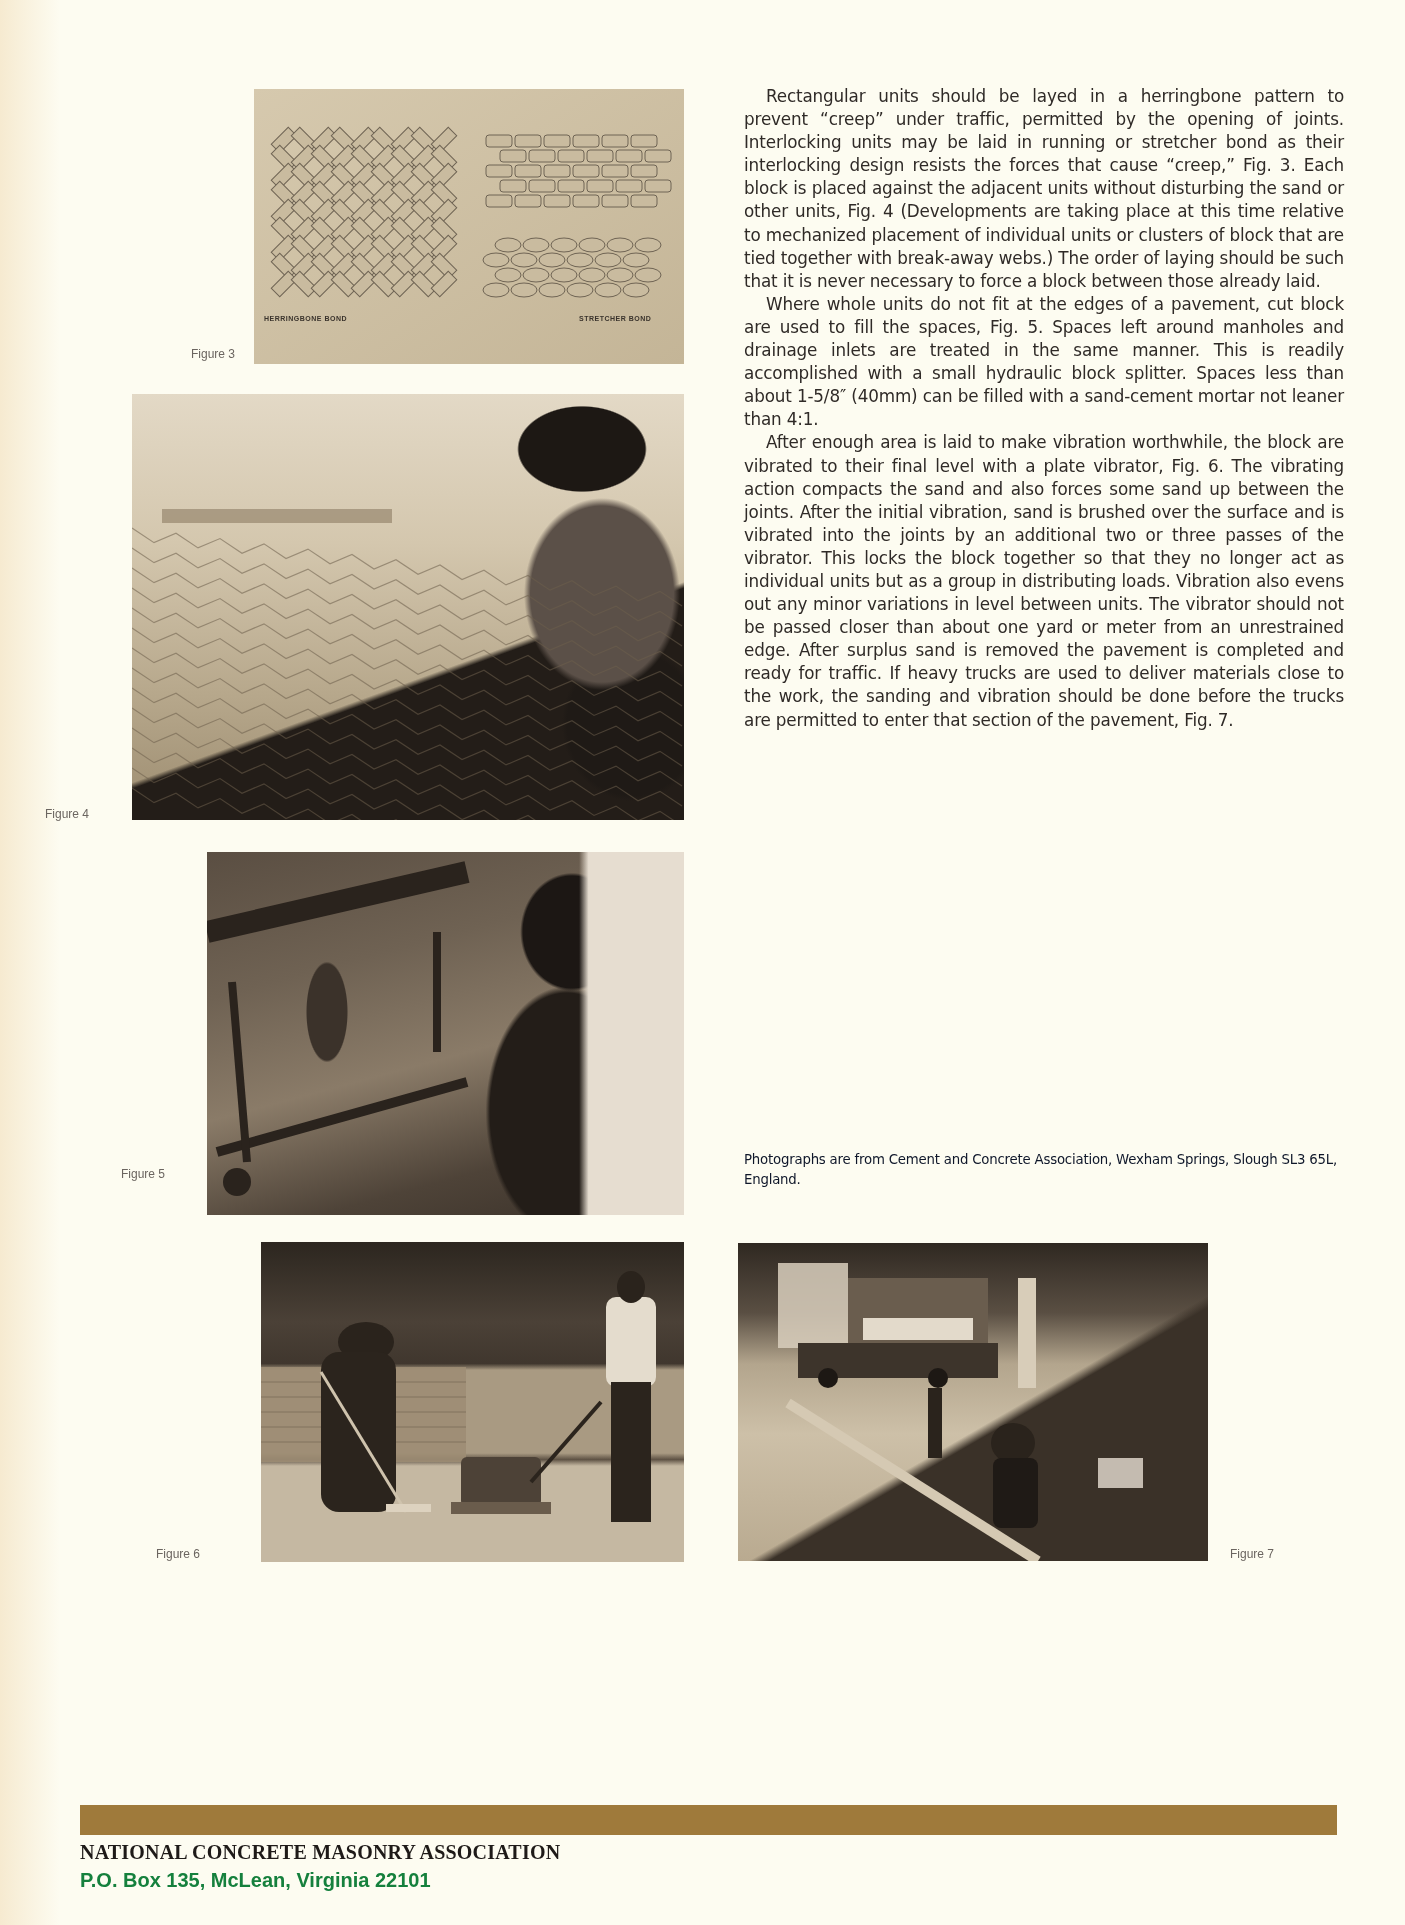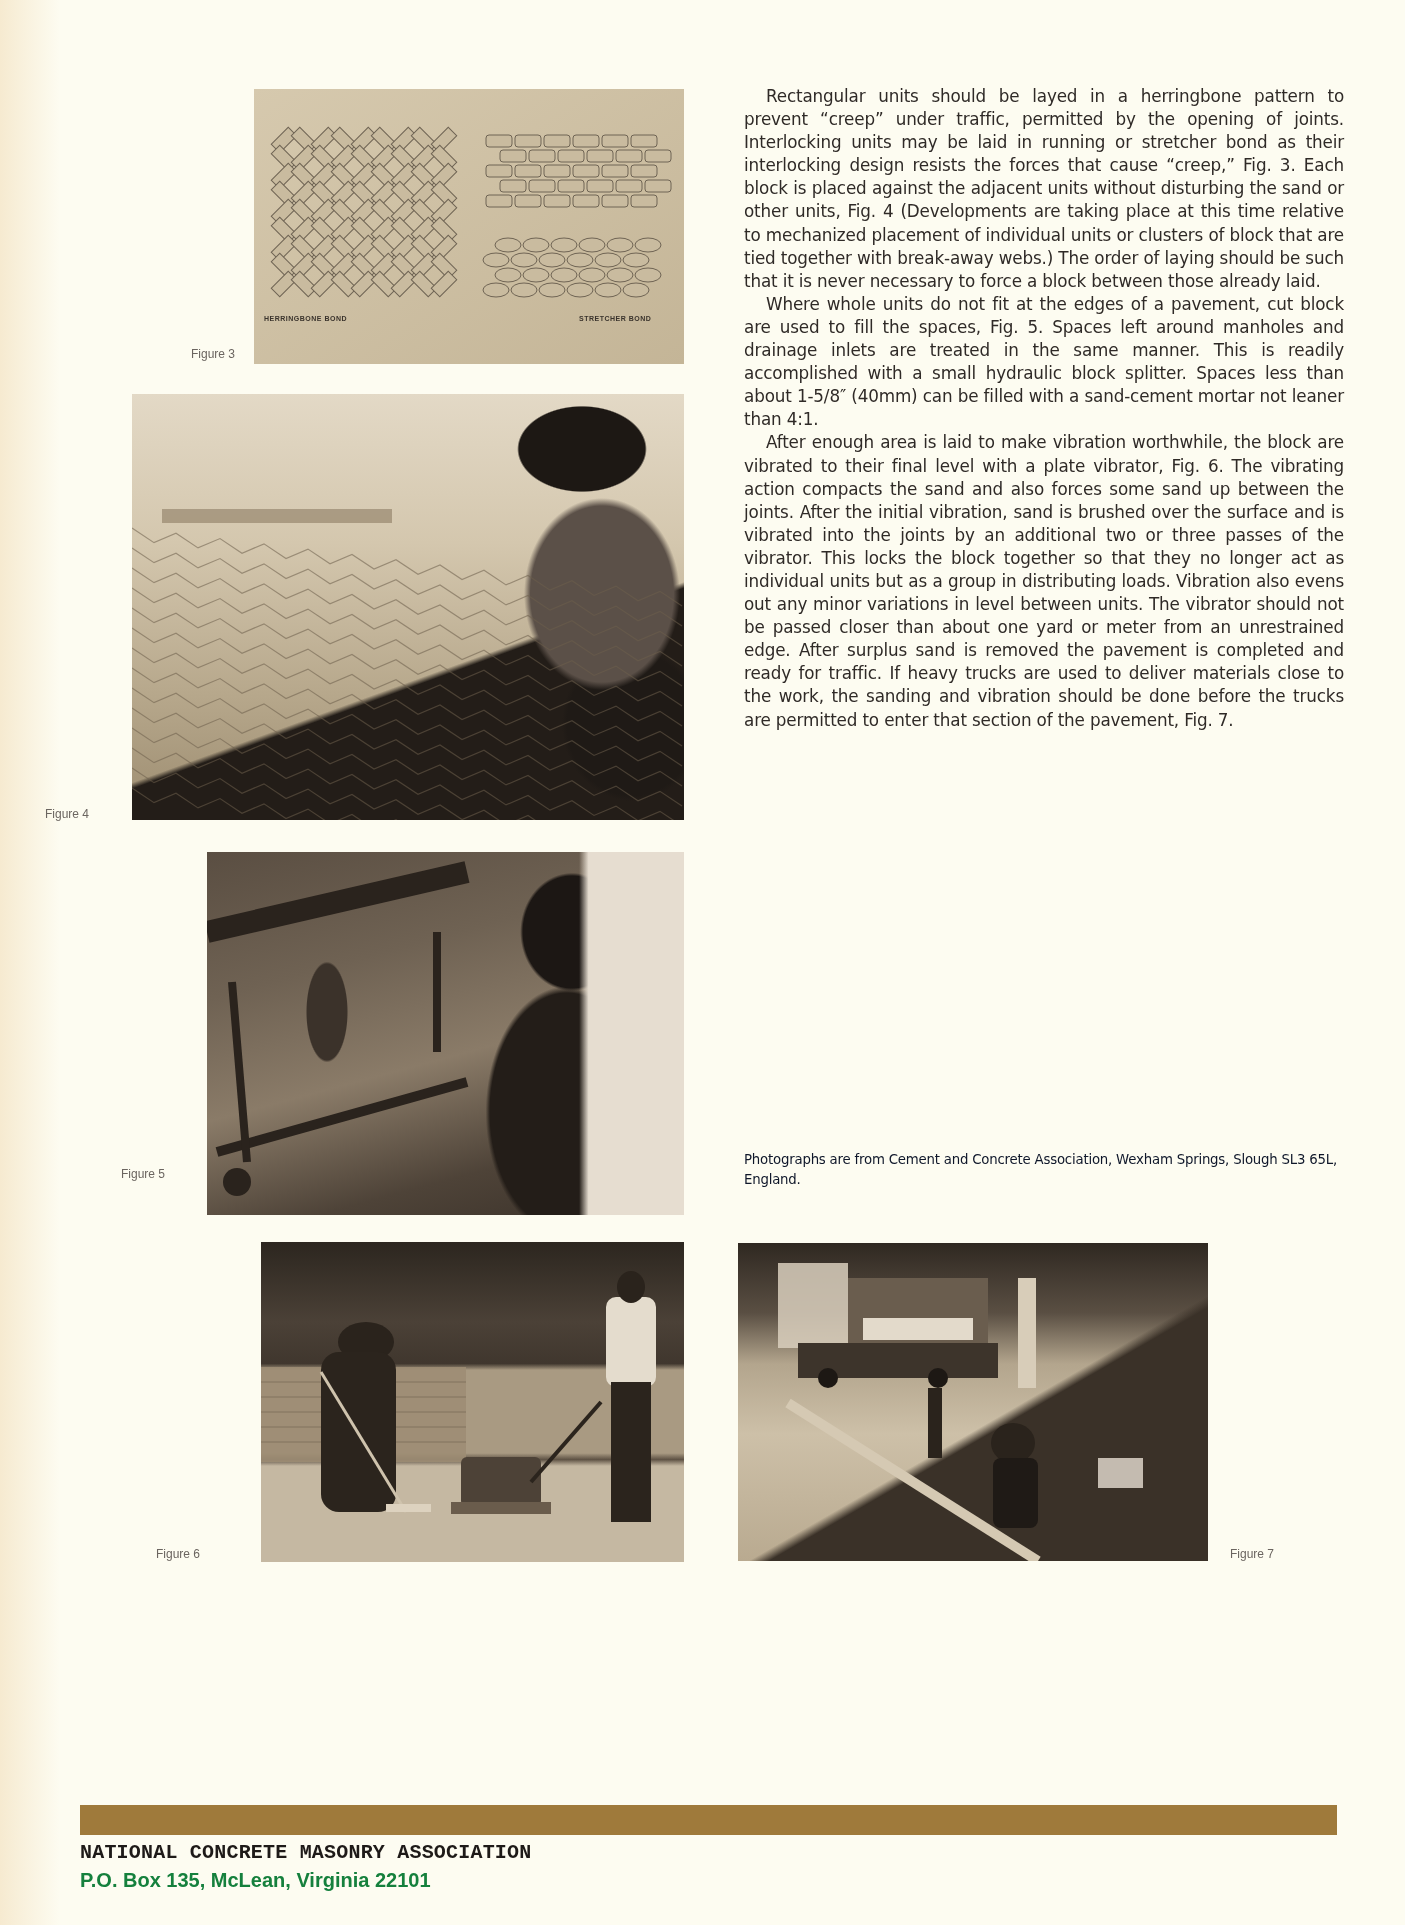--- a/index.html
+++ b/index.html
@@ -29,21 +29,21 @@
     position: absolute; left: 744px; top: 1150px; width: 600px;
     font-family: "DejaVu Sans", sans-serif; font-size: 13.3px; line-height: 20px;
     color: #0f172a; letter-spacing: -0.2px;
   }
   .footer-bar {
     position: absolute; left: 80px; top: 1805px; width: 1257px; height: 30px;
     background: #9f7a3b;
   }
   .footer-org {
     position: absolute; left: 80px; top: 1841px;
-    font-family: Liberation Mono, monospace;
+    font-family: Liberation Serif, serif;
     font-weight: bold; font-size: 20px; color: #1e1a18; letter-spacing: 0.2px;
   }
   .footer-addr {
     position: absolute; left: 80px; top: 1869px;
     font-family: "Liberation Sans", sans-serif;
     font-weight: bold; font-size: 20px; color: #15803d;
   }
   svg { display: block; }
   .bond-label { font-family: "Liberation Sans", sans-serif; font-size: 7px; font-weight: bold; fill: #3a332c; letter-spacing: 0.5px; }
 </style>

